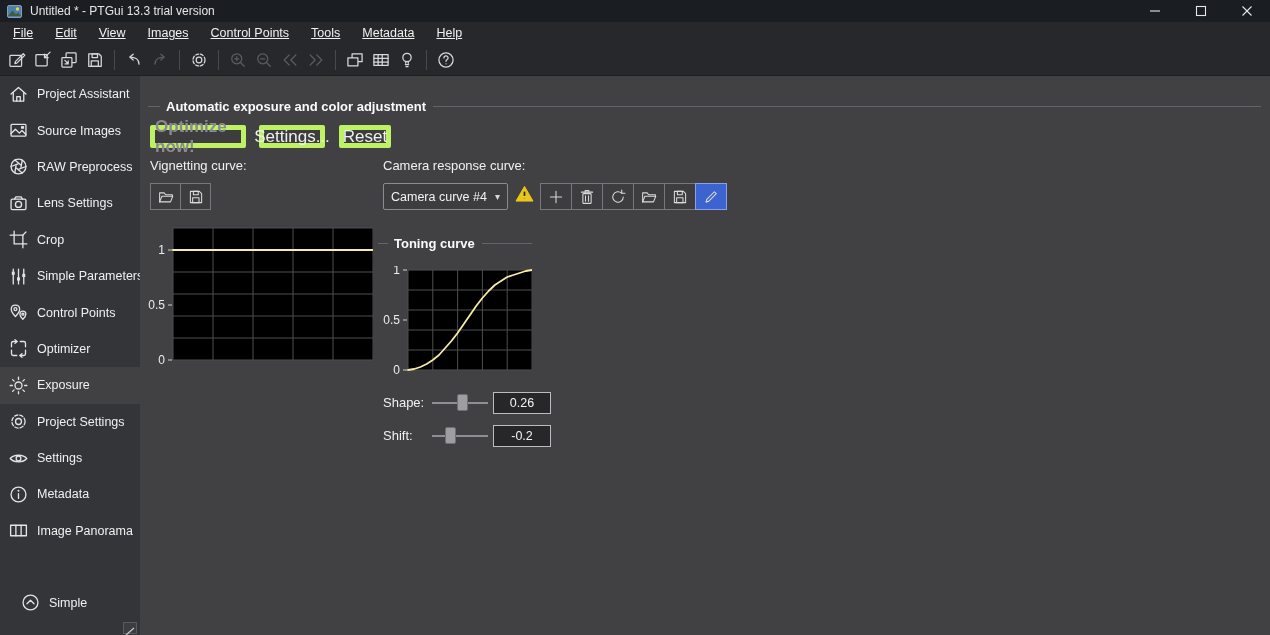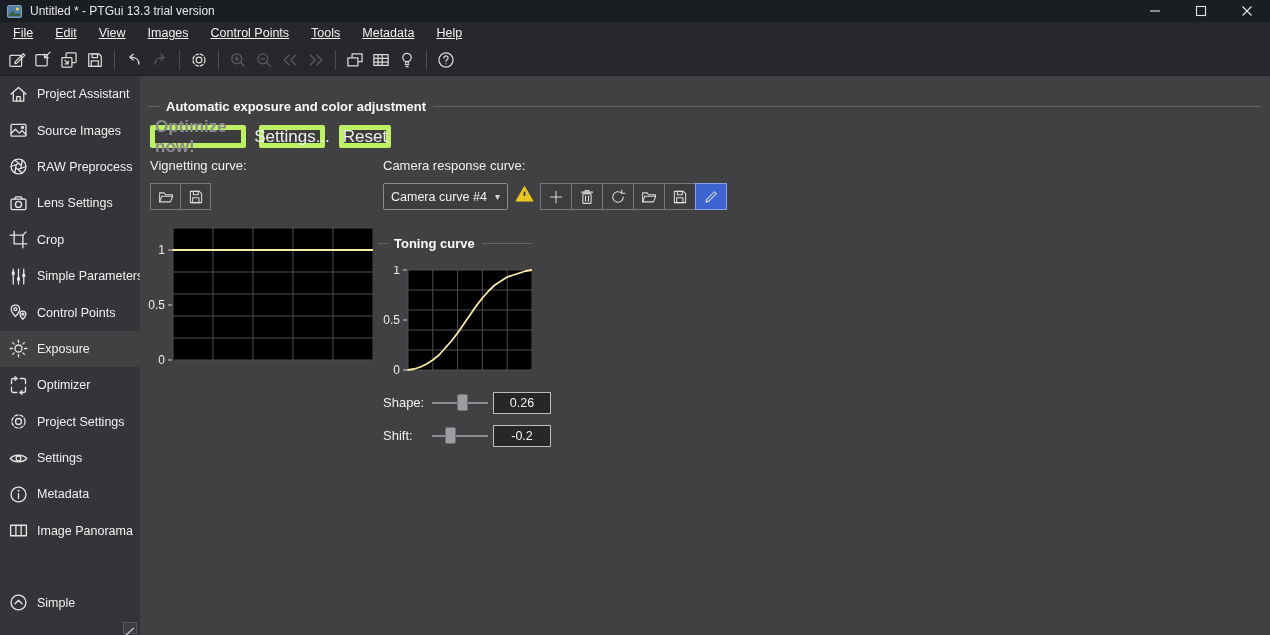--- a/index.html
+++ b/index.html
@@ -27,21 +27,21 @@
   .tb-btn svg { stroke:#d9d9d9; stroke-width:1.5; fill:none; stroke-linecap:round; stroke-linejoin:round; }
   .tb-btn.dim svg { stroke:#595c61; }
   .tb-sep { width:1px; height:20px; background:#46494e; margin:0 6px; }
 
   
   .sidebar { position:absolute; left:0; top:76px; width:140px; height:559px; background:#343539; }
   .side-item { height:36.4px; display:flex; align-items:center; gap:8px; padding-left:8px;
     color:#f0f0f0; font-size:12.5px; white-space:nowrap; }
   .side-item svg { stroke:#e4e4e4; stroke-width:1.5; fill:none; stroke-linecap:round; stroke-linejoin:round; flex:0 0 auto; }
   .side-item.selected { background:#414144; }
-  .side-bottom { position:absolute; left:0; bottom:14px; width:140px; }
+  .side-bottom { position:absolute; left:12px; bottom:14px; width:140px; }
   .grip { position:absolute; right:3px; bottom:1px; width:14px; height:12px; border:1px solid #5a5a5e;
     background:#3d3d40; }
 
   
   .main { position:absolute; left:140px; top:76px; width:1130px; height:559px; background:#414144; color:#f0f0f0; }
   .grp-head { position:absolute; display:flex; align-items:center; }
   .grp-dash { width:12px; height:1px; background:#63636a; margin-right:6px; }
   .grp-title { font-size:13px; font-weight:bold; color:#fafafa; white-space:nowrap; }
   .grp-line { height:1px; background:#63636a; margin-left:7px; }
 
@@ -282,44 +282,44 @@
     </div>
     <div class="side-item">
       <svg width="21" height="21" viewBox="0 0 24 24">
           <path d="M8.5 3.5 c-2.8 0-4.8 2-4.8 4.7 0 3.3 4.8 8.3 4.8 8.3 s4.8-5 4.8-8.3 c0-2.7-2-4.7-4.8-4.7 z"></path>
           <circle cx="8.5" cy="8.2" r="1.7"></circle>
           <path d="M17 10.5 c-2 0-3.4 1.5-3.4 3.4 0 2.4 3.4 6 3.4 6 s3.4-3.6 3.4-6 c0-1.9-1.4-3.4-3.4-3.4 z"></path>
           <circle cx="17" cy="13.9" r="1.2"></circle>
         </svg>
       <span>Control Points</span>
     </div>
+    <div class="side-item">
+      <svg width="21" height="21" viewBox="0 0 24 24">
+          <path d="M4 10 V6 a2 2 0 0 1 2-2 h4"></path>
+          <path d="M8 2 l2.5 2 L8 6"></path>
+          <path d="M20 14 v4 a2 2 0 0 1-2 2 h-4"></path>
+          <path d="M16 22 l-2.5-2 2.5-2"></path>
+          <path d="M14 4 h4 a2 2 0 0 1 2 2 v4"></path>
+          <path d="M4 14 v4 a2 2 0 0 0 2 2 h4"></path>
+        </svg>
+      <span>Optimizer</span>
+    </div>
     <div class="side-item selected">
       <svg width="21" height="21" viewBox="0 0 24 24">
           <circle cx="12" cy="12" r="4"></circle>
           <line x1="12" y1="2.5" x2="12" y2="5"></line>
           <line x1="12" y1="19" x2="12" y2="21.5"></line>
           <line x1="2.5" y1="12" x2="5" y2="12"></line>
           <line x1="19" y1="12" x2="21.5" y2="12"></line>
           <line x1="5.3" y1="5.3" x2="7" y2="7"></line>
           <line x1="17" y1="17" x2="18.7" y2="18.7"></line>
           <line x1="18.7" y1="5.3" x2="17" y2="7"></line>
           <line x1="7" y1="17" x2="5.3" y2="18.7"></line>
         </svg>
       <span>Exposure</span>
-    </div>
-    <div class="side-item">
-      <svg width="21" height="21" viewBox="0 0 24 24">
-          <path d="M4 10 V6 a2 2 0 0 1 2-2 h4"></path>
-          <path d="M8 2 l2.5 2 L8 6"></path>
-          <path d="M20 14 v4 a2 2 0 0 1-2 2 h-4"></path>
-          <path d="M16 22 l-2.5-2 2.5-2"></path>
-          <path d="M14 4 h4 a2 2 0 0 1 2 2 v4"></path>
-          <path d="M4 14 v4 a2 2 0 0 0 2 2 h4"></path>
-        </svg>
-      <span>Optimizer</span>
     </div>
     <div class="side-item">
       <svg width="21" height="21" viewBox="0 0 24 24">
           <circle cx="12" cy="12" r="3.4"></circle>
           <circle cx="12" cy="12" r="7.5" stroke-dasharray="3.8 2.3"></circle>
         </svg>
       <span>Project Settings</span>
     </div>
     <div class="side-item">
       <svg width="21" height="21" viewBox="0 0 24 24">

